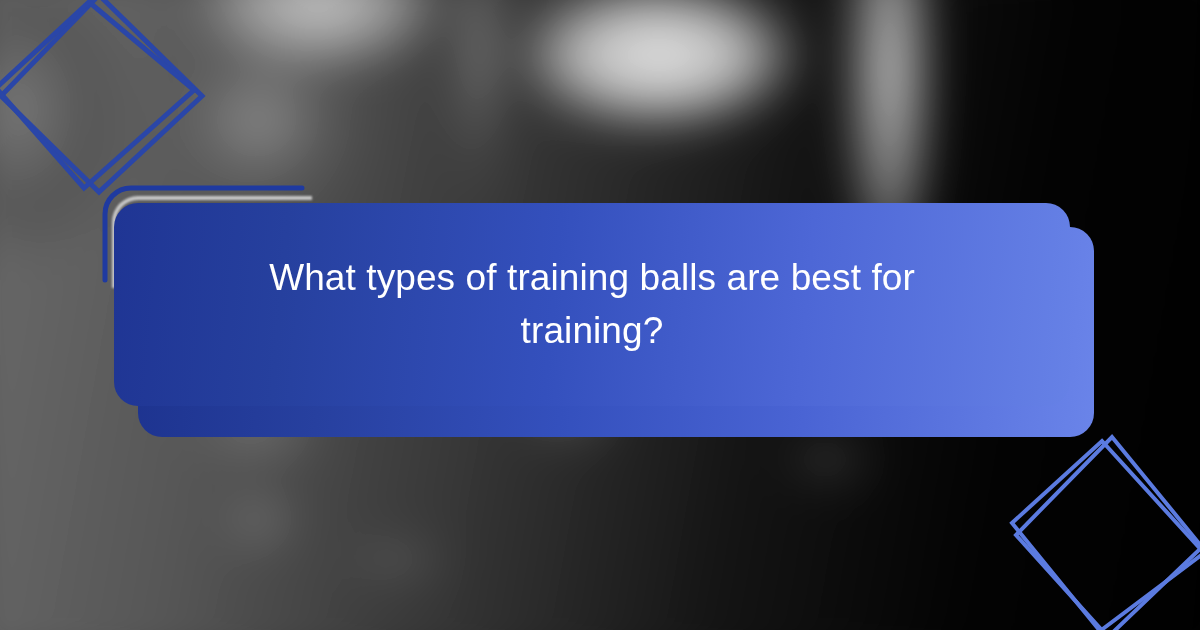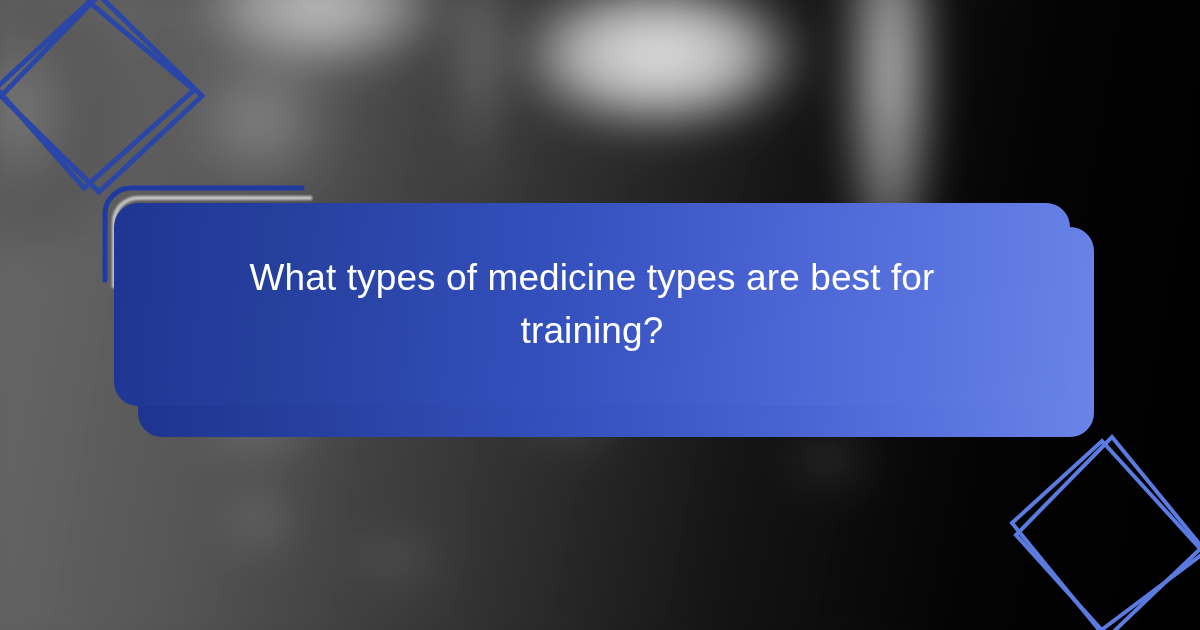--- a/index.html
+++ b/index.html
@@ -134,16 +134,16 @@
     <svg width="200" height="95" viewBox="0 0 200 95">
       <path d="M199 2 H28 A26 26 0 0 0 2 28 V94" fill="none" stroke="#1f3aa0" stroke-width="5" stroke-linecap="round"></path>
     </svg>
   </div>
 
   <div class="halo"></div>
 
   <div class="card-back"></div>
 
   <div class="card-front">
-    <div class="headline">What types of medicine types are best for training?</div>
+    <div class="headline">What types of training balls are best for training?</div>
   </div>
 
 </div>
 
 </body></html>

